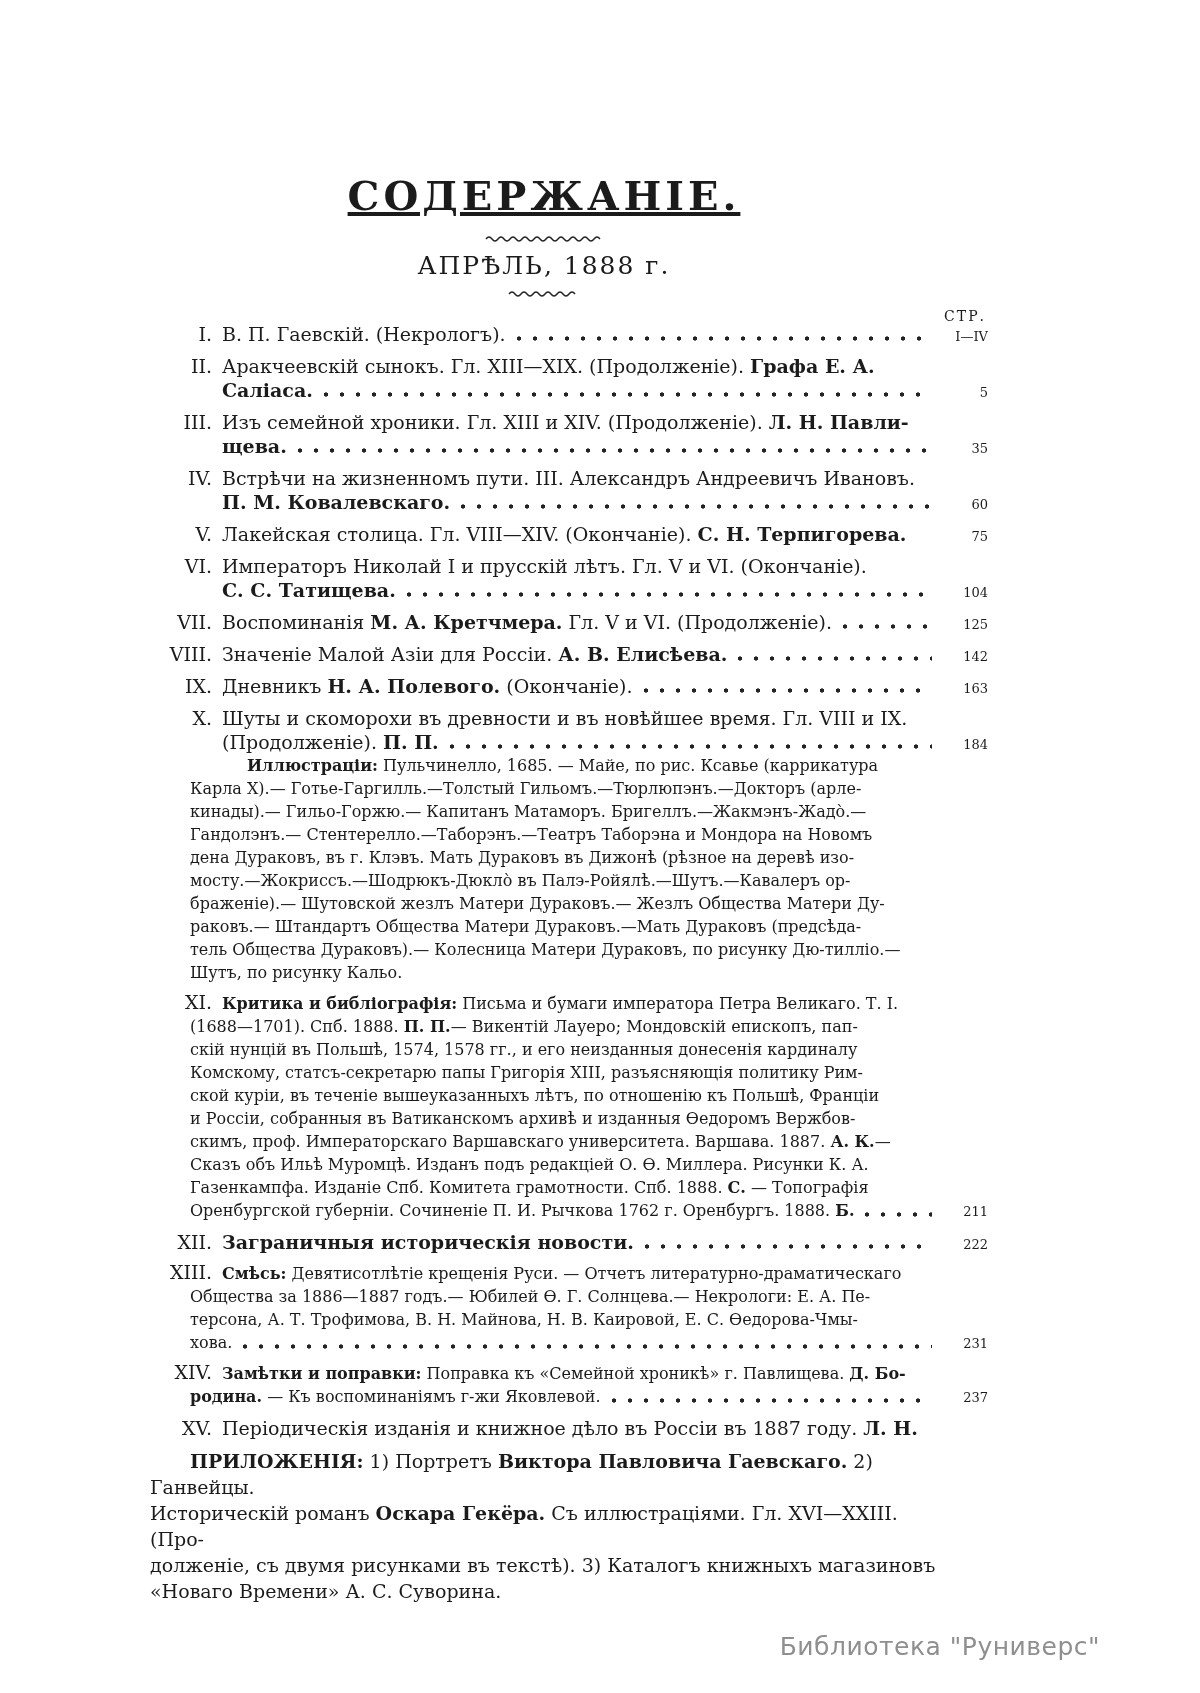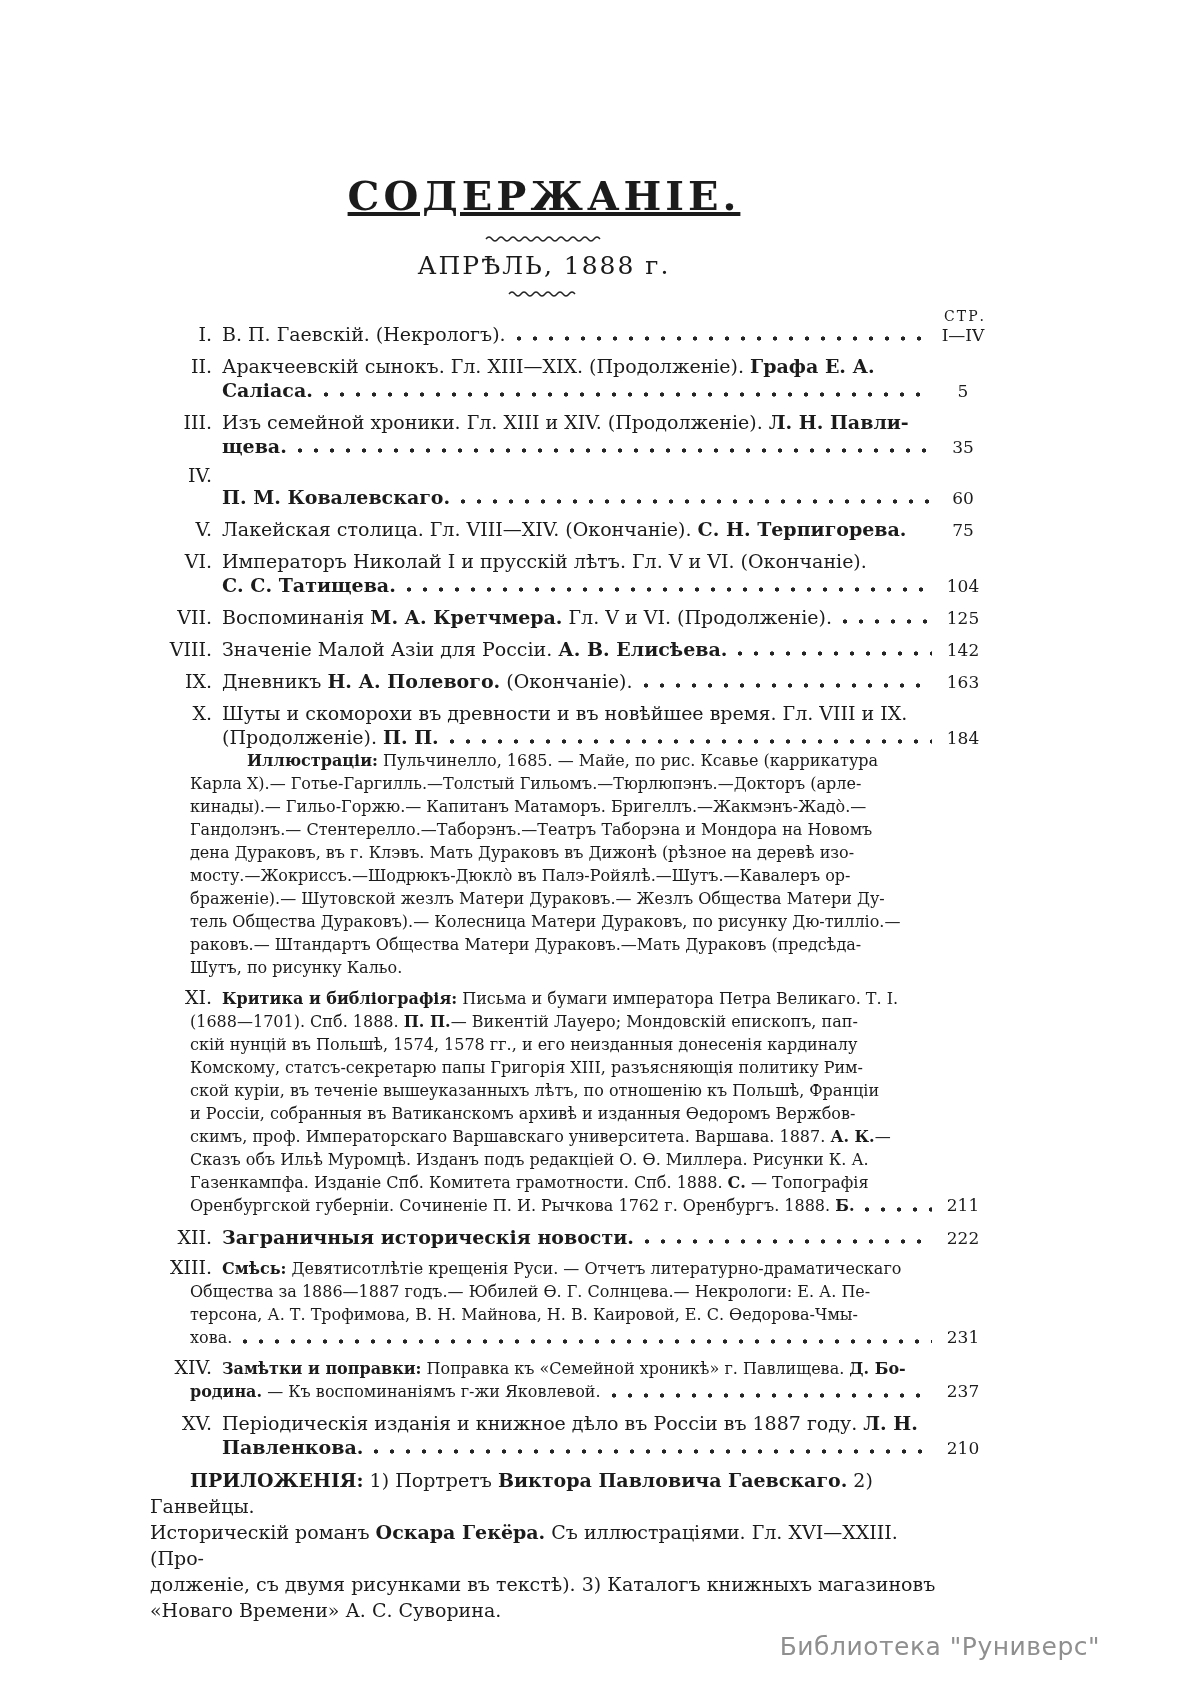--- a/index.html
+++ b/index.html
@@ -23,21 +23,21 @@
   .num.sm{width:30px;margin-right:10px;}
   .txt{flex:0 1 auto;}
   .txt.ind{padding-left:57px;}
   .b{font-weight:700;}
   .leader{
     flex:1 1 20px;align-self:flex-end;height:7px;margin:0 6px 4px 10px;min-width:18px;
     background-image:radial-gradient(circle at 3px 3.5px,#242424 1.8px,rgba(0,0,0,0) 2.5px);
     background-size:16px 7px;background-repeat:repeat-x;background-position:0 0;
   }
   .gapfill{flex:1 1 10px;}
-  .pg{flex:none;width:50px;text-align:center;font-size:17px;line-height:1;}
+  .pg{flex:none;width:50px;text-align:right;font-size:13px;line-height:1;}
   .appendix{margin-top:7px;width:788px;}
   .appendix .line{font-size:19px;line-height:26px;display:block;}
   .appendix .txt.ind{padding-left:40px;}
   .watermark{
     position:absolute;right:100px;bottom:32px;
     font-family:"DejaVu Sans","Liberation Sans",sans-serif;
     font-size:25px;color:#8f8f8f;font-weight:400;letter-spacing:0.5px;
   }
 </style>
 </head>
@@ -84,20 +84,21 @@
         <div class="line">
           <span class="num"></span>
           <span class="txt"><span class="b">щева.</span></span>
           <span class="leader"></span>
           <span class="pg">35</span>
         </div>
       </div>
       <div class="entry">
         <div class="line">
           <span class="num">IV.</span>
+          <span class="txt"><span>Встрѣчи на жизненномъ пути. III. Александръ Андреевичъ Ивановъ.</span></span>
         </div>
         <div class="line">
           <span class="num"></span>
           <span class="txt"><span class="b">П. М. Ковалевскаго.</span></span>
           <span class="leader"></span>
           <span class="pg">60</span>
         </div>
       </div>
       <div class="entry">
         <div class="line">
@@ -177,25 +178,25 @@
         <div class="line fine">
           <span class="num sm"></span>
           <span class="txt"><span>мосту.—Жокриссъ.—Шодрюкъ-Дюкло̀ въ Палэ-Ройялѣ.—Шутъ.—Кавалеръ ор-</span></span>
         </div>
         <div class="line fine">
           <span class="num sm"></span>
           <span class="txt"><span>браженіе).— Шутовской жезлъ Матери Дураковъ.— Жезлъ Общества Матери Ду-</span></span>
         </div>
         <div class="line fine">
           <span class="num sm"></span>
+          <span class="txt"><span>раковъ.— Штандартъ Общества Матери Дураковъ.—Мать Дураковъ (предсѣда-</span></span>
+        </div>
+        <div class="line fine">
+          <span class="num sm"></span>
           <span class="txt"><span>тель Общества Дураковъ).— Колесница Матери Дураковъ, по рисунку Дю-тилліо.—</span></span>
-        </div>
-        <div class="line fine">
-          <span class="num sm"></span>
-          <span class="txt"><span>раковъ.— Штандартъ Общества Матери Дураковъ.—Мать Дураковъ (предсѣда-</span></span>
         </div>
         <div class="line fine">
           <span class="num sm"></span>
           <span class="txt"><span>Шутъ, по рисунку Кальо.</span></span>
         </div>
       </div>
       <div class="entry">
         <div class="line fine">
           <span class="num">XI.</span>
           <span class="txt"><span class="b">Критика и библіографія:</span><span> Письма и бумаги императора Петра Великаго. Т. I.</span></span>
@@ -276,26 +277,20 @@
           <span class="num sm"></span>
           <span class="txt"><span class="b">родина.</span><span> — Къ воспоминаніямъ г-жи Яковлевой.</span></span>
           <span class="leader"></span>
           <span class="pg">237</span>
         </div>
       </div>
       <div class="entry">
         <div class="line">
           <span class="num">XV.</span>
           <span class="txt"><span>Періодическія изданія и книжное дѣло въ Россіи въ 1887 году. </span><span class="b">Л. Н.</span></span>
-        </div>
-        <div class="line">
-          <span class="num"></span>
-          <span class="txt"><span class="b">Павленкова.</span></span>
-          <span class="leader"></span>
-          <span class="pg">210</span>
         </div>
       </div>
     </div>
   <div class="appendix" id="appendix">
       <div class="line"><span class="txt ind"><span class="b">ПРИЛОЖЕНІЯ:</span><span> 1) Портретъ </span><span class="b">Виктора Павловича Гаевскаго.</span><span> 2) Ганвейцы.</span></span></div>
       <div class="line"><span class="txt"><span>Историческій романъ </span><span class="b">Оскара Гекёра.</span><span> Съ иллюстраціями. Гл. XVI—XXIII. (Про-</span></span></div>
       <div class="line"><span class="txt"><span>долженіе, съ двумя рисунками въ текстѣ). 3) Каталогъ книжныхъ магазиновъ</span></span></div>
       <div class="line"><span class="txt"><span>«Новаго Времени» А. С. Суворина.</span></span></div>
     </div>
 </div>

